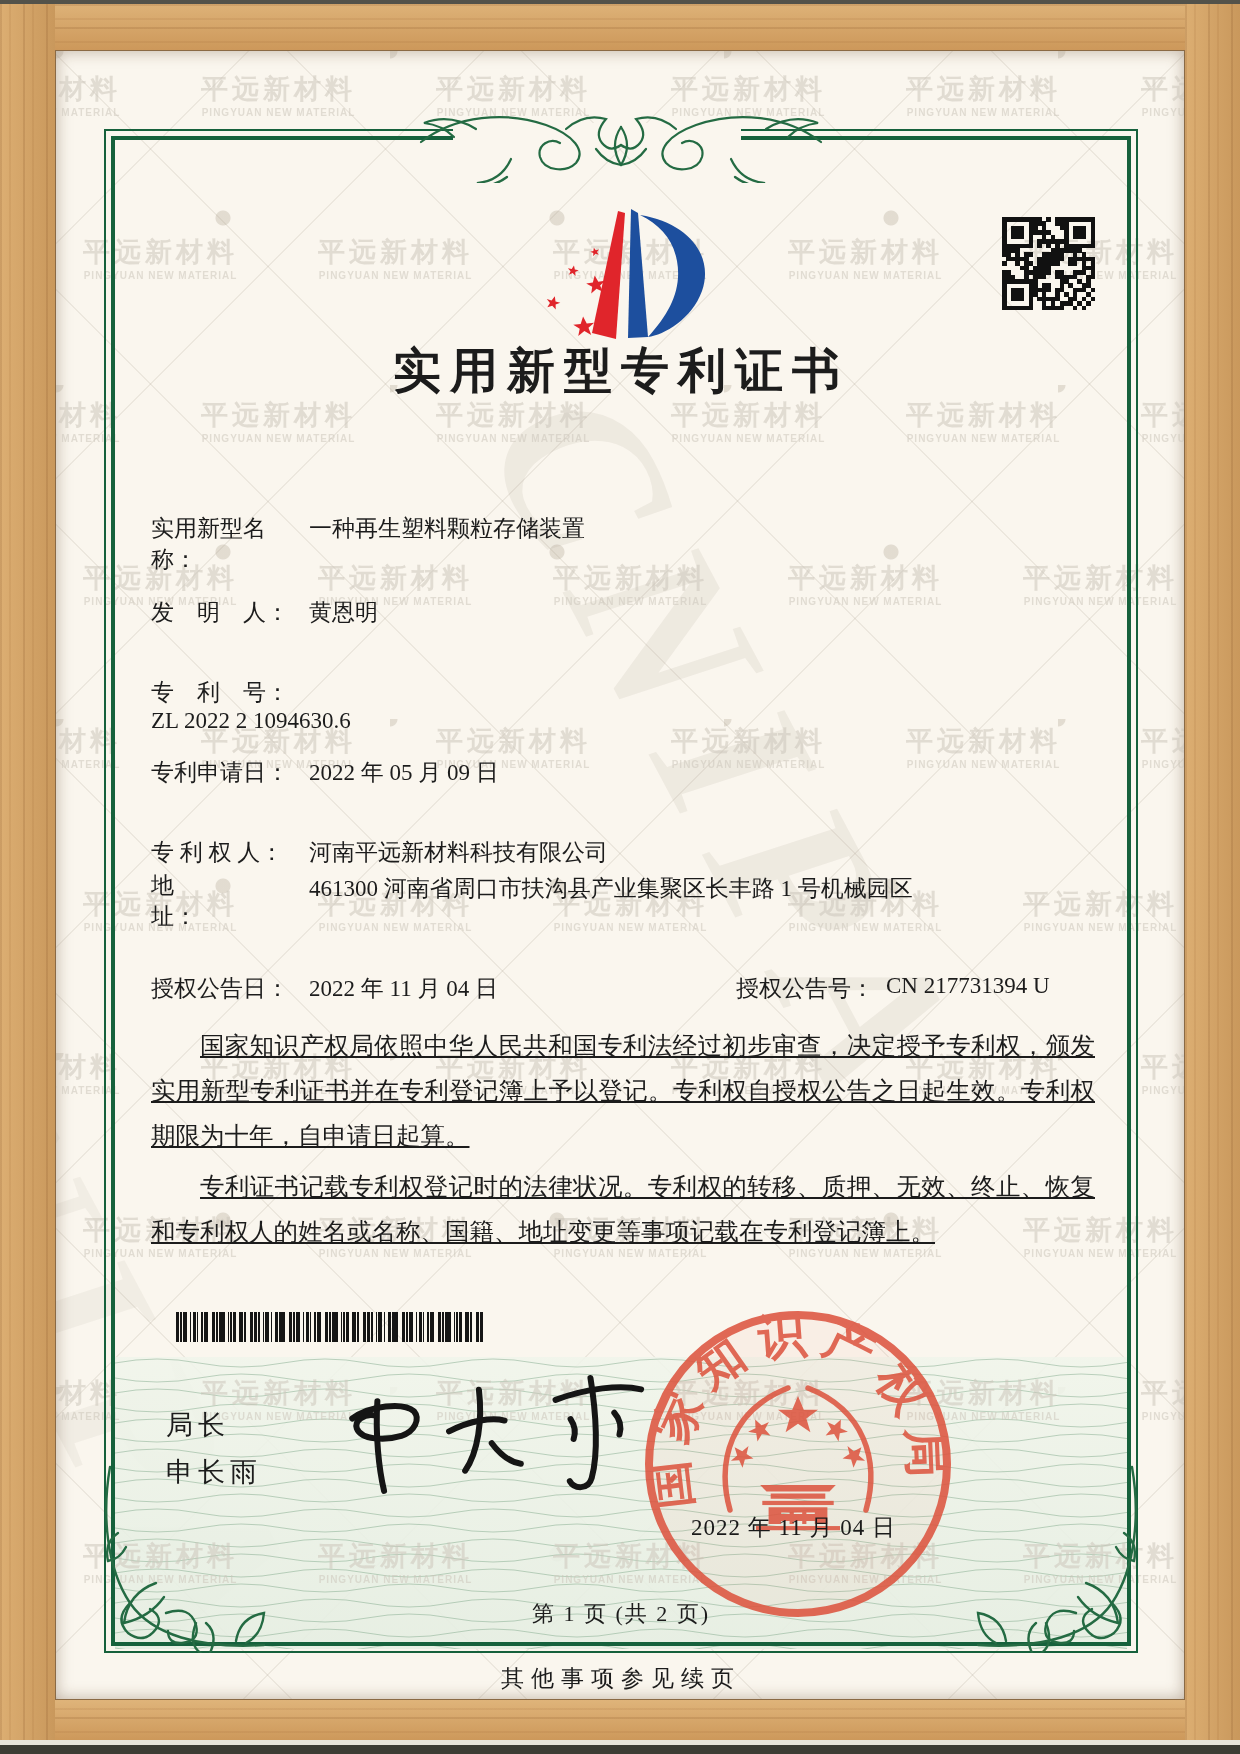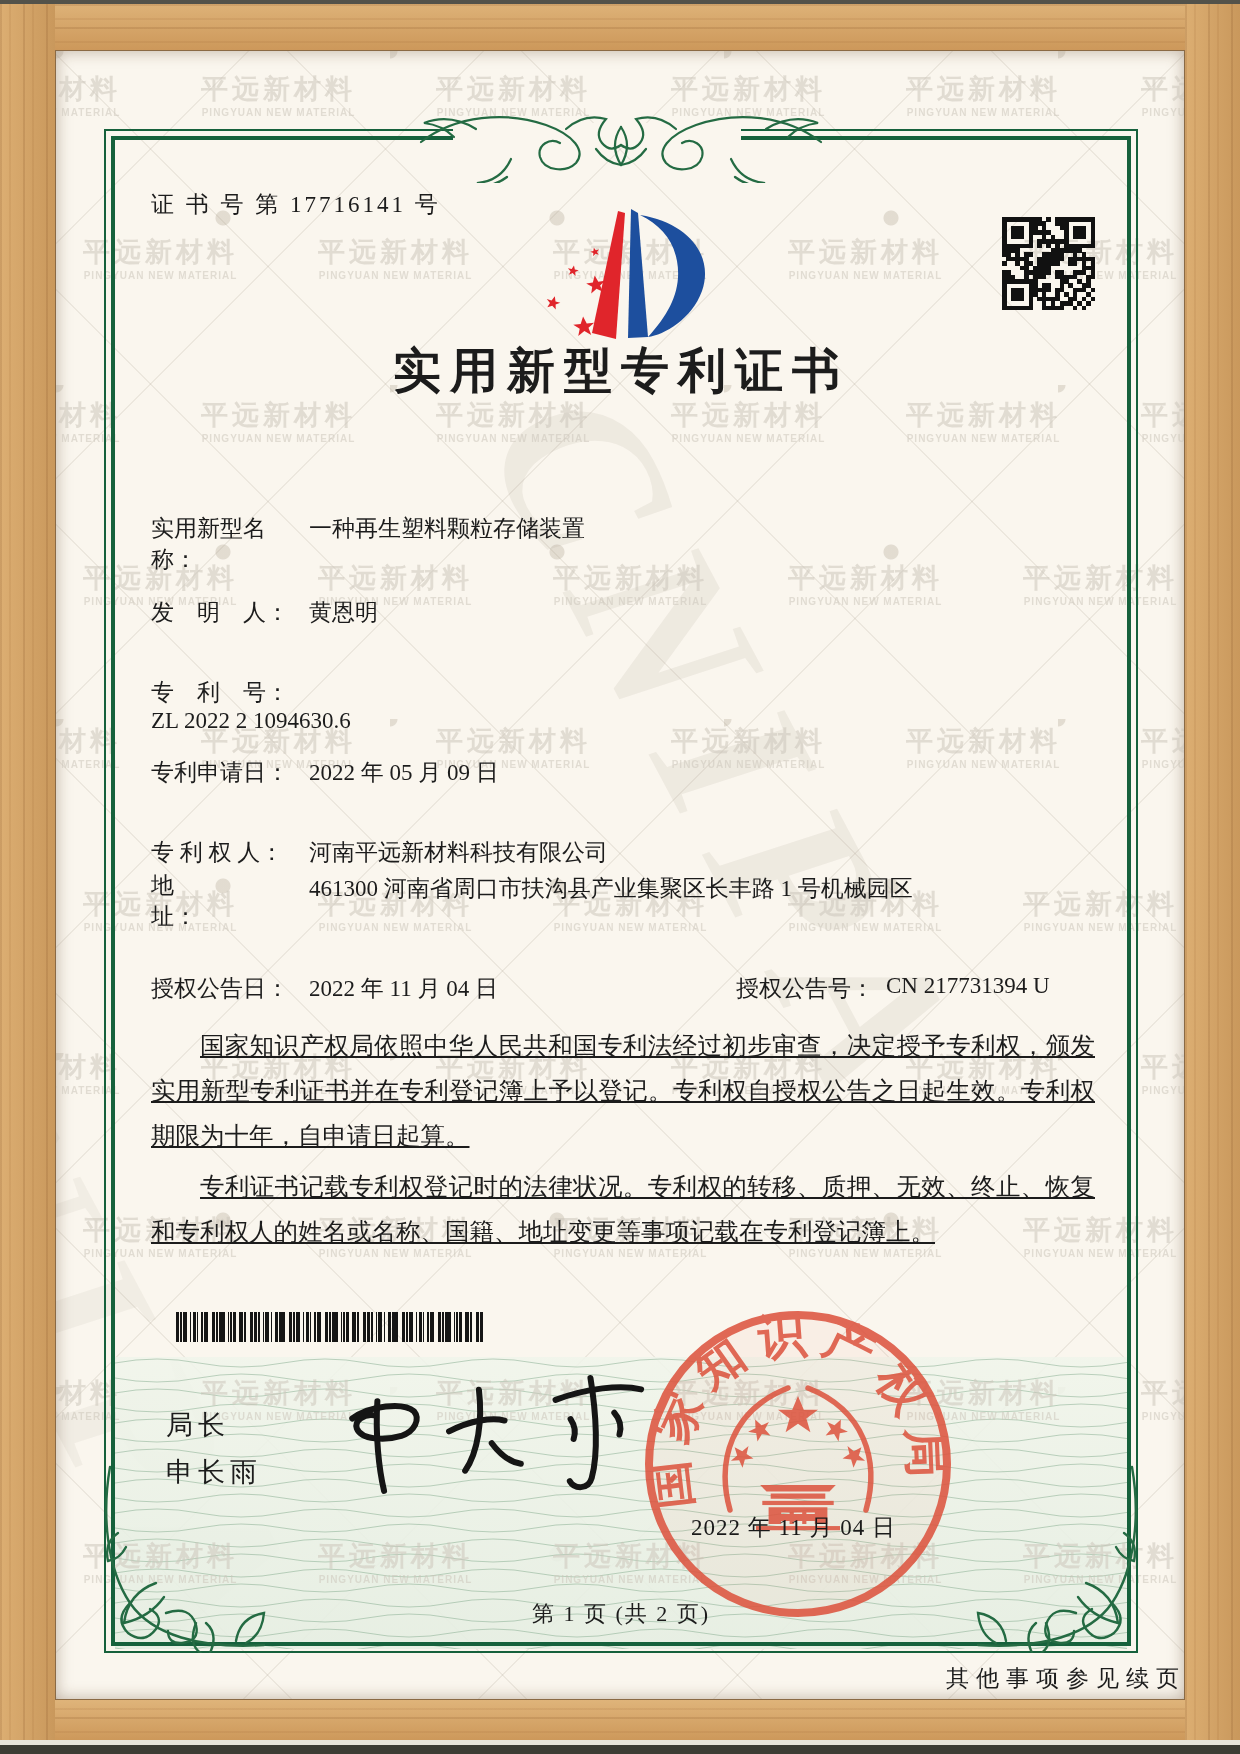--- a/index.html
+++ b/index.html
@@ -62,21 +62,21 @@
   .row .lbl{flex:none;width:158px;}
   .row .val{flex:1;}
   .addr .val{max-width:716px;line-height:38px;}
   .grant2{position:absolute;left:585px;top:0;display:flex;font-size:23px;}
   .paras{position:absolute;left:95px;top:972px;width:944px;font-size:24.5px;line-height:45px;text-align:justify;text-decoration:underline;}
   .paras p{margin:0 0 6px 0;text-indent:2em;}
   .issuer-title{left:110px;top:1356px;font-size:27px;letter-spacing:5px;}
   .issuer-name{left:110px;top:1403px;font-size:27px;letter-spacing:5px;}
   .seal-date{left:635px;top:1461px;font-size:23px;letter-spacing:1px;color:#1a1a1a;z-index:9;}
   .page-info{left:0;top:1548px;width:1130px;text-align:center;font-size:22px;letter-spacing:2px;}
-  .footer-note{left:0;top:1612px;width:1130px;text-align:right;font-size:23px;letter-spacing:7px;}
+  .footer-note{left:0;top:1612px;width:1130px;text-align:center;font-size:23px;letter-spacing:7px;}
 
   .barcode{position:absolute;left:120px;top:1261px;height:30px;display:flex;align-items:stretch;}
   .barcode .bar{background:#151515;height:100%;}
 
   .abs-svg{position:absolute;}
   .z-orn{z-index:7;}
   .z-content{z-index:8;}
   .seal{z-index:8;}
 </style>
 </head>
@@ -388,21 +388,20 @@
         <path d="M14,4 C6,50 10,104 34,140 C56,172 104,186 168,182"></path>
         <path d="M34,140 q-16,16 -2,30 q16,12 28,-4 q8,-12 -6,-20"></path>
         <path d="M22,70 q-14,10 -10,28 q12,-2 18,-14"></path>
         <path d="M60,120 q-28,10 -32,40 q26,-6 40,-26"></path>
         <path d="M100,160 q-10,26 12,34 q12,-22 -2,-34"></path>
         <path d="M140,178 q4,-24 28,-28 q-2,22 -18,30"></path>
         <path d="M70,150 q24,-8 30,12 q4,16 -14,18 q-14,1 -14,-12"></path>
       </g>
     </svg>
 
-    <div class="txt cert-no z-content">证 书 号 第 17716141 号</div>
 
     <svg class="abs-svg z-content" style="left:442px;top:146px;" width="230" height="148" viewBox="0 0 230 148">
       <defs>
         <path id="st" d="M0,-10L2.9,-3.1L10,-3.1L4.2,1.2L6.2,8.1L0,3.9L-6.2,8.1L-4.2,1.2L-10,-3.1L-2.9,-3.1Z"></path>
       </defs>
       <path d="M120,14 L127,16 L118,142 L94,136 Z" fill="#e0252b"></path>
       <path d="M133,12 L140,16 L150,140 L130,141 Z" fill="#1d4f9e"></path>
       <path d="M142,18 C192,26 216,60 204,94 C194,122 166,138 150,140 C172,116 184,92 179,64 C175,42 162,28 142,18 Z" fill="#1d4f9e"></path>
       <g fill="#e0252b">
         <use href="#st" xlink:href="#st" transform="translate(97,55) scale(0.45) rotate(-15)"></use>

